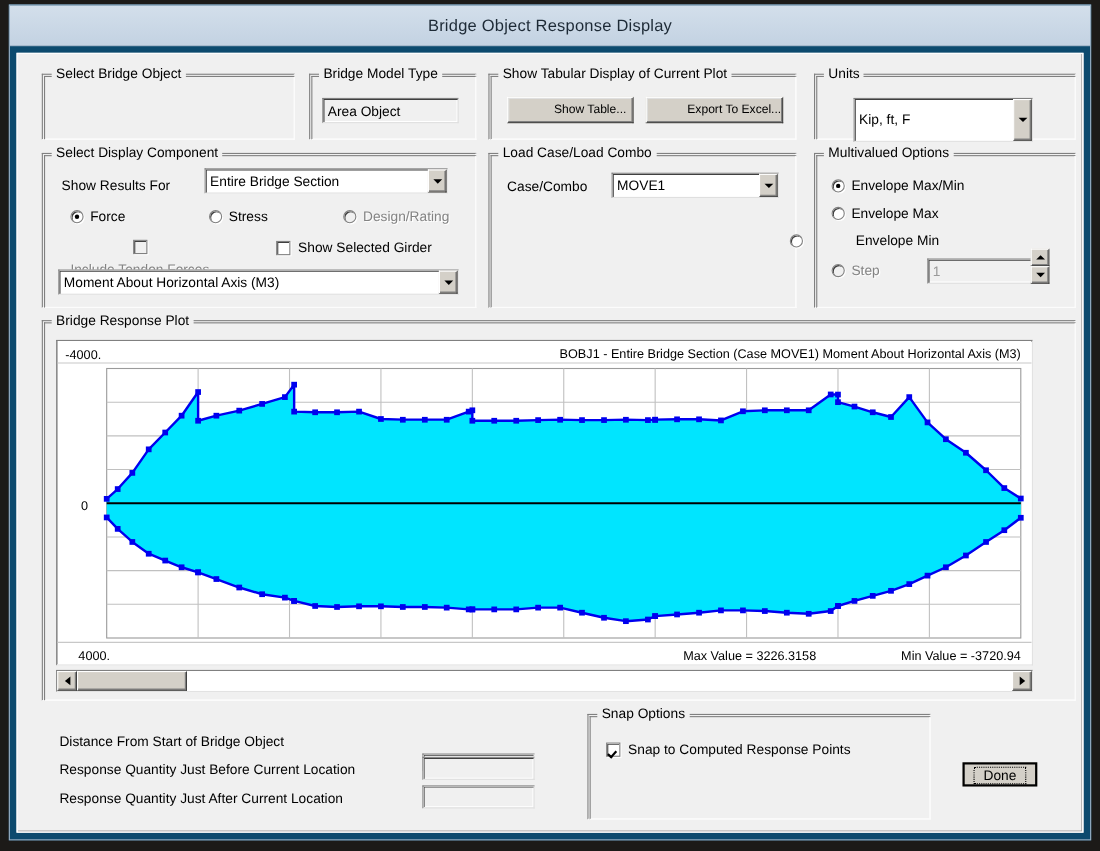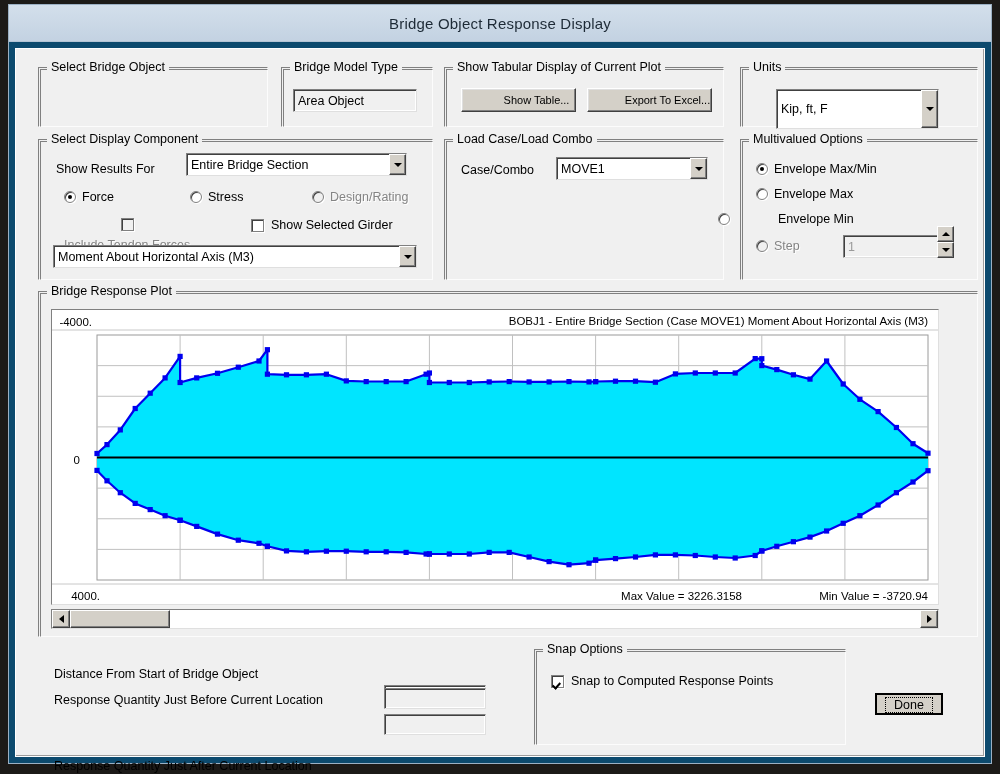--- a/index.html
+++ b/index.html
@@ -390,21 +390,21 @@
           <span class="track"></span>
           <span class="ar r">
               <i></i>
             </span>
         </div>
 
         <span class="lbl" style="left:16px;top:608px;">Distance From Start of Bridge Object</span>
         <div class="field" style="left:346px;top:626px;width:102px;height:16px;">265.3297</div>
         <span class="lbl" style="left:16px;top:634px;">Response Quantity Just Before Current Location</span>
         <div class="field ro" style="left:346px;top:629px;width:102px;height:21px;"></div>
-        <span class="lbl" style="left:16px;top:660px;margin-top:40px;">Response Quantity Just After Current Location</span>
+        <span class="lbl" style="left:16px;top:660px;">Response Quantity Just After Current Location</span>
         <div class="field ro" style="left:346px;top:655px;width:102px;height:21px;"></div>
 
         <div class="grp" style="left:496px;top:590px;width:310px;height:94px;">
           <span class="lg">Snap Options</span>
         </div>
         <div class="check on" style="left:513px;top:615px;">
           <span class="box"></span>
           <span>Snap to Computed Response Points</span>
         </div>
 

